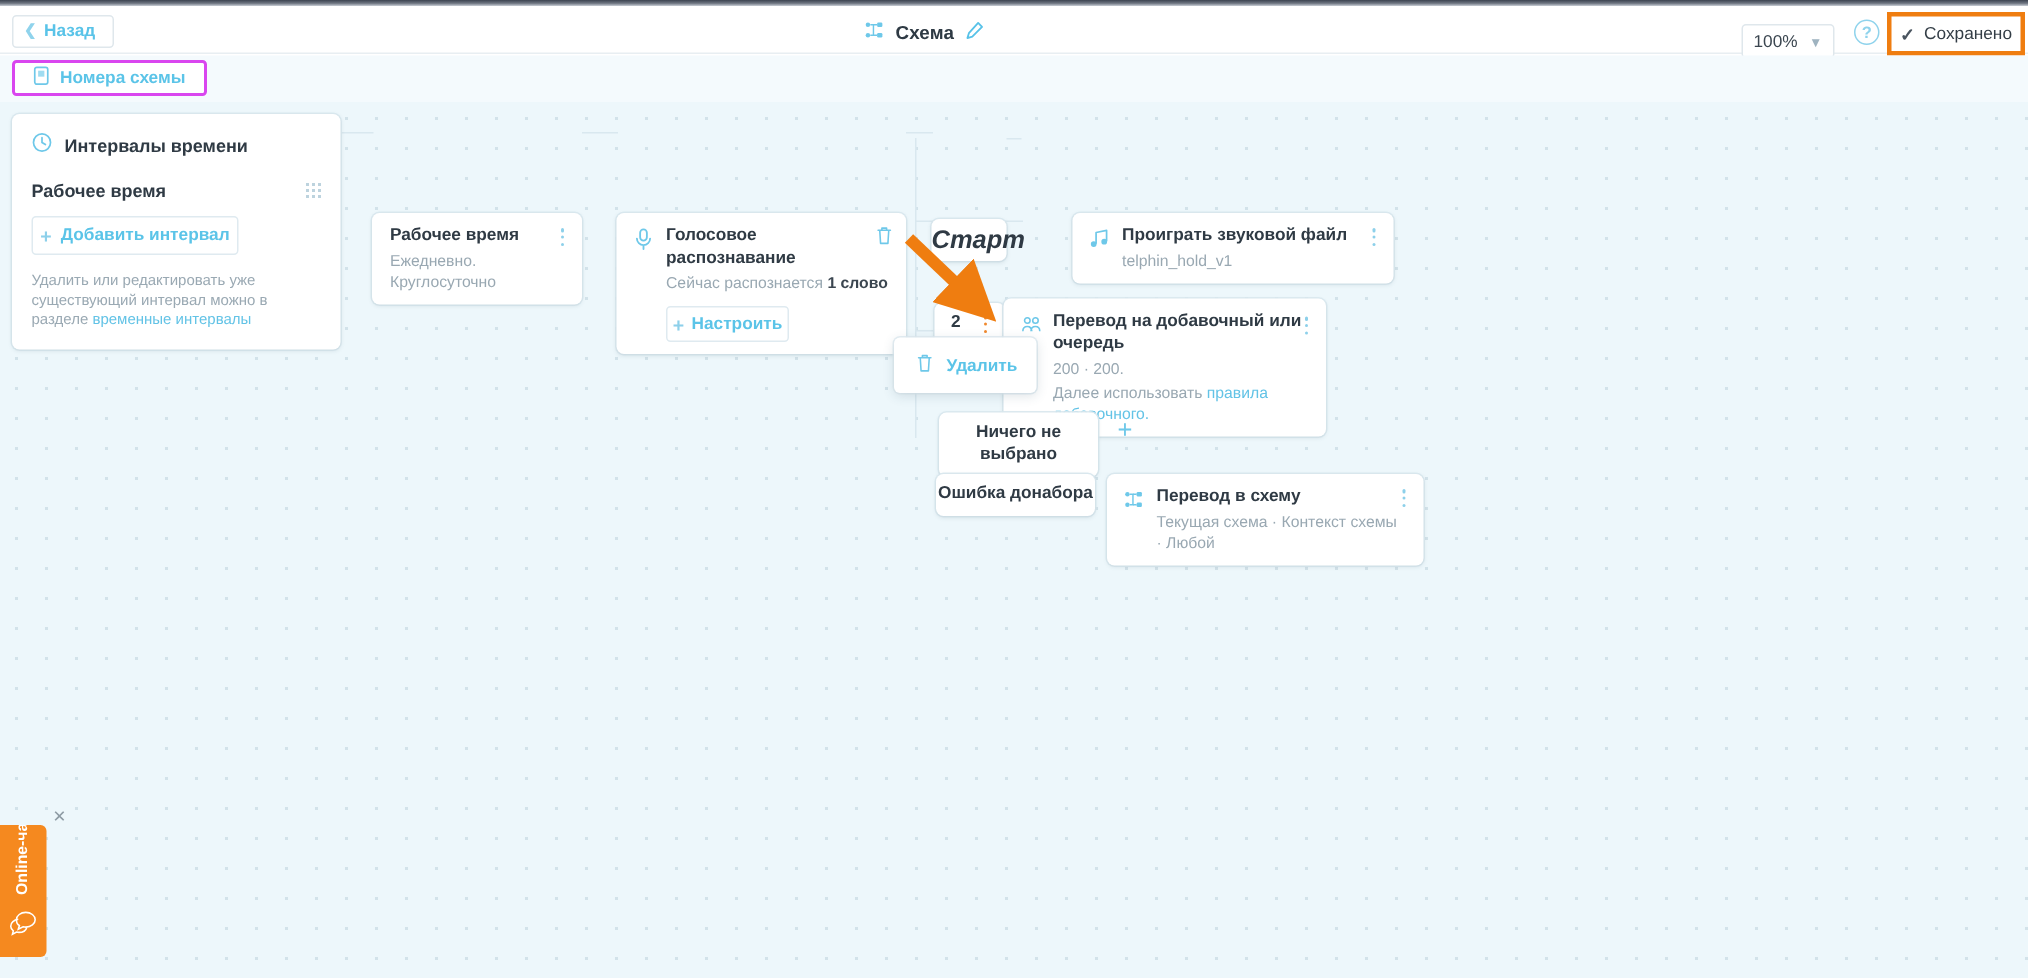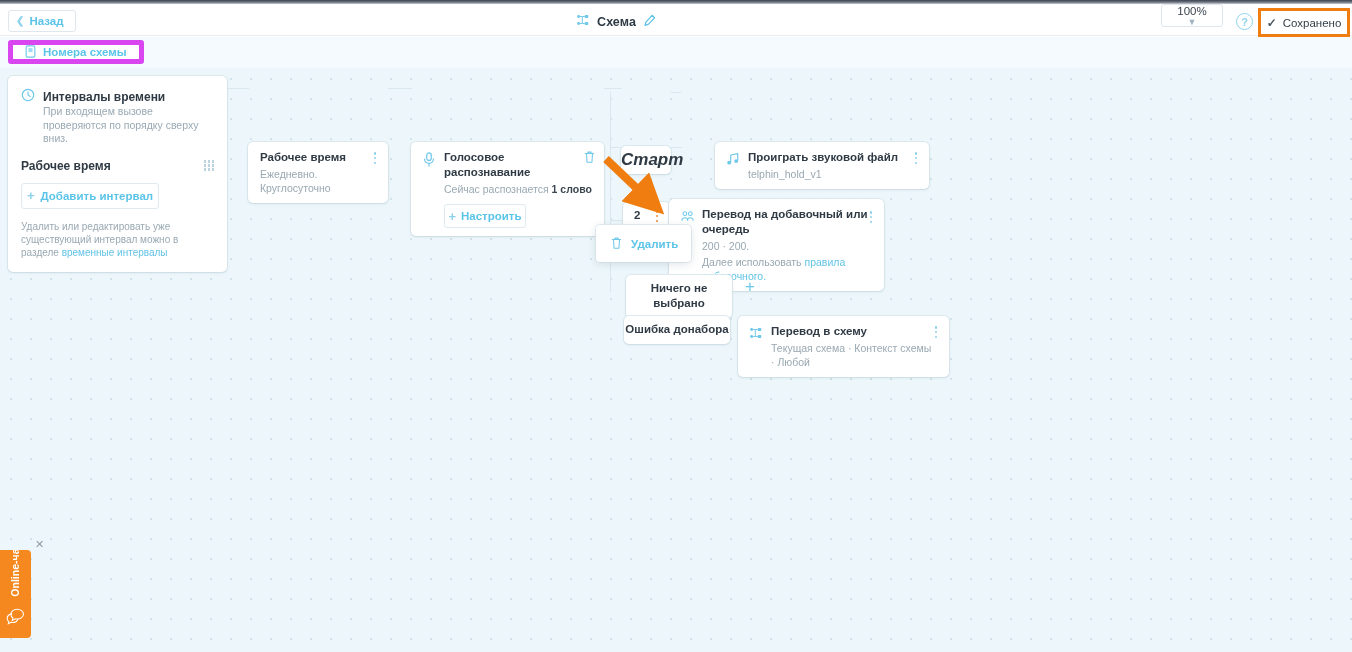--- a/index.html
+++ b/index.html
@@ -34,25 +34,25 @@
   .back-btn .chev { font-size: 10px; color: #8fd3ec; line-height: 1; }
 
   .scheme-title {
     position: absolute; left: 576px; top: 9px;
     display: flex; align-items: center; gap: 7px;
     font-size: 12.5px; font-weight: 700; color: #2e3a44;
   }
   .scheme-title .lbl { letter-spacing: .1px; }
 
   .zoom-select {
-    position: absolute; left: 1161px; top: 0;
+    position: absolute; left: 1161px; top: 12px;
     width: 62px; height: 23px;
     border: 1px solid #dfe7ec; border-radius: 3px; background: #fff;
     display: flex; align-items: center; justify-content: space-between;
-    padding: 0 7px; font-size: 11.5px; color: #3b4650; cursor: pointer; flex-direction: column;
+    padding: 0 7px; font-size: 11.5px; color: #3b4650; cursor: pointer;
   }
   .zoom-select .caret { color: #9fb3c0; font-size: 9px; }
 
   .help-btn {
     position: absolute; left: 1236px; top: 9px;
     width: 17px; height: 17px; border-radius: 50%;
     border: 1.3px solid #8fd3ec; color: #8fd3ec;
     font-size: 11px; font-weight: 700;
     display: flex; align-items: center; justify-content: center;
     cursor: pointer;
@@ -70,21 +70,21 @@
 
   
   .subtoolbar {
     position: absolute; left: 0; top: 37px; width: 1352px; height: 31px;
     background: #f4fafd;
   }
   .pill {
     position: absolute; top: 3px; height: 24px;
     display: flex; align-items: center; gap: 7px;
     padding: 0 12px;
-    border: 5px solid #d946ef; border-radius: 3px; background: #fff;
+    border: 2px solid #d946ef; border-radius: 3px; background: #fff;
     font-size: 11.5px; font-weight: 600; color: #5bc4e8; cursor: pointer;
   }
   .pill-numbers { left: 8px; }
   .pill-regions { left: 121px; }
 
   
   .canvas {
     position: absolute; left: 0; top: 68px; width: 1352px; height: 584px;
     background-color: #edf7fb;
     background-image:
@@ -302,21 +302,20 @@
     <div class="node" id="panel-intervals">
       <div class="ph">
         <span style="flex:0 0 auto;margin-top:1px">
           <svg width="14" height="14" viewBox="0 0 16 16">
             <circle cx="8" cy="8" r="6.5" fill="none" stroke="#6ec8e9" stroke-width="1.3"></circle>
             <path d="M8 4.3V8l2.6 1.6" stroke="#6ec8e9" stroke-width="1.3" fill="none" stroke-linecap="round"></path>
           </svg>
         </span>
         <span class="ph-title">Интервалы времени</span>
       </div>
-      <div class="ph-desc">При входящем вызове проверяются по порядку сверху вниз.</div>
 
       <div class="row-work">
         <span class="rw-label">Рабочее время</span>
         <span class="drag-dots">
           <i></i>
             <i></i>
             <i></i>
             <i></i>
             <i></i>
             <i></i>

